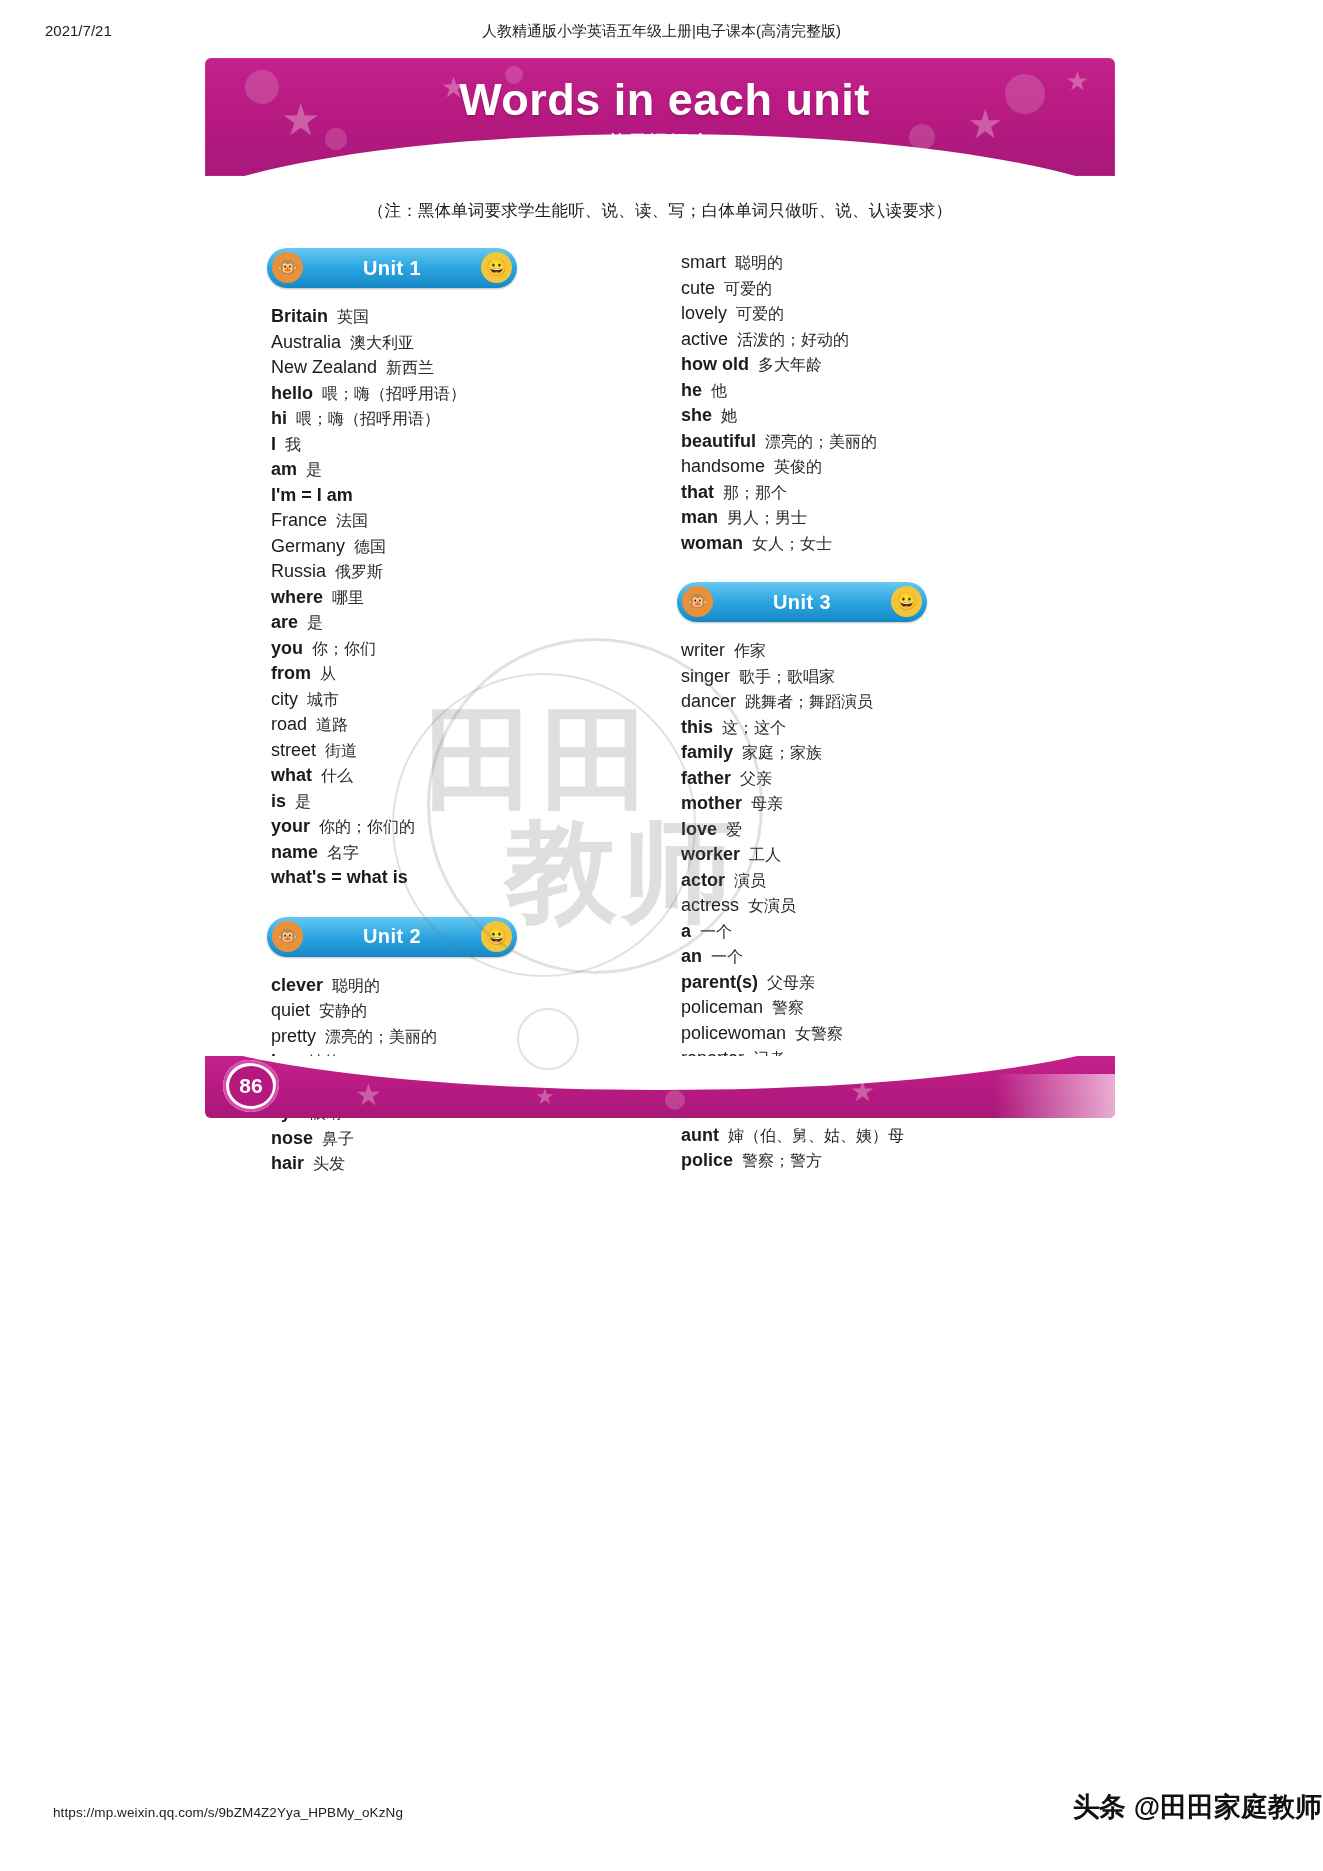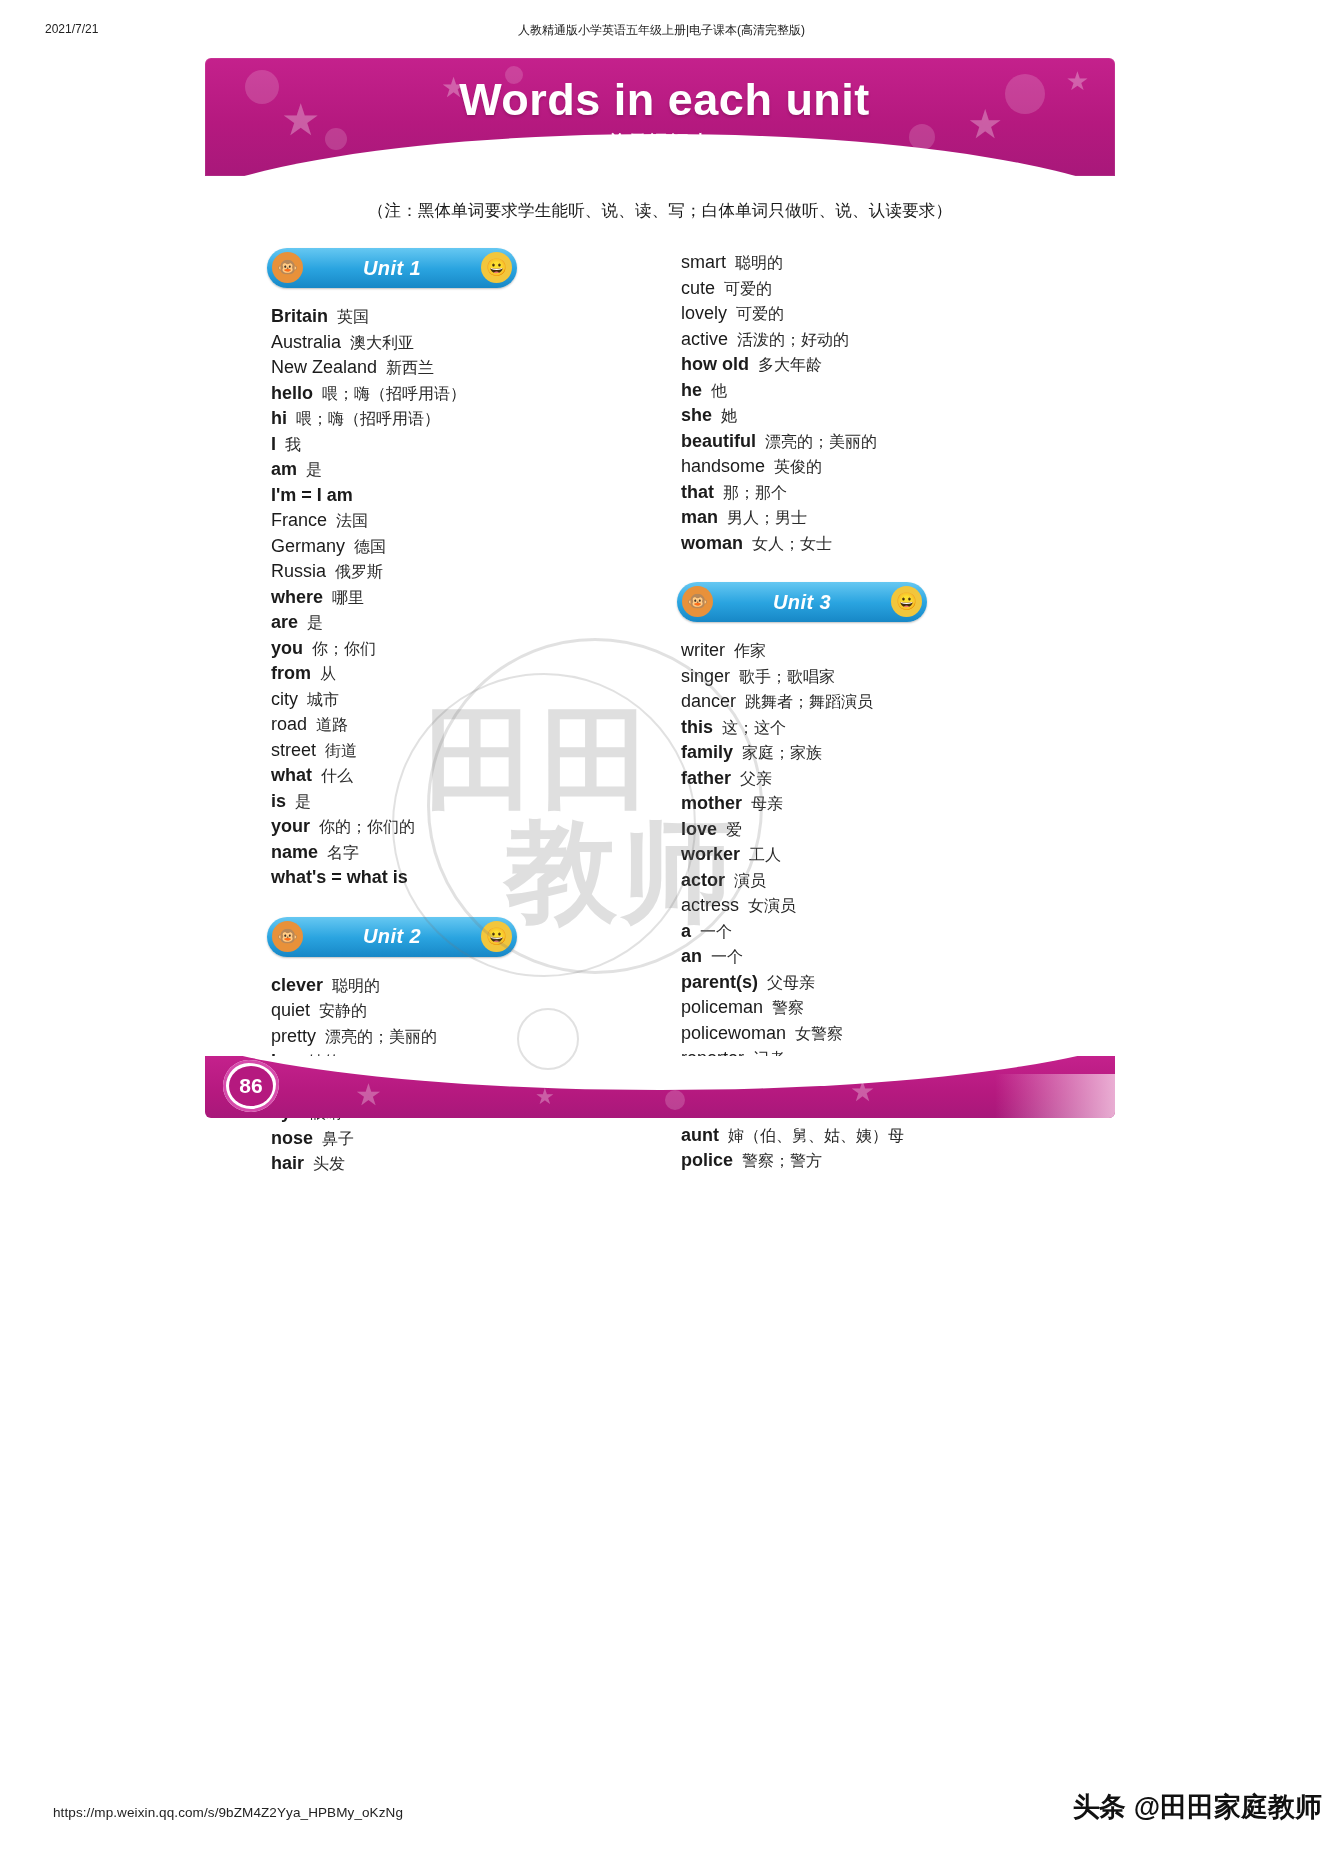--- a/index.html
+++ b/index.html
@@ -16,21 +16,21 @@
     overflow: hidden;
   }
 
   
   .print-header {
     position: absolute;
     top: 22px;
     left: 0;
     width: 100%;
     height: 24px;
-    font-size: 12px;
+    font-size: 15px;
     color: #222;
   }
   .print-header .date {
     position: absolute;
     left: 45px;
     top: 0;
   }
   .print-header .doc-title {
     position: absolute;
     left: 0;
@@ -169,21 +169,20 @@
     box-shadow: 0 1px 2px rgba(0,0,0,0.25);
     display: flex;
     align-items: center;
     justify-content: center;
   }
   .unit-pill .unit-label {
     font-size: 20px;
     font-weight: bold;
     color: #ffffff;
     letter-spacing: 0.4px;
-    font-style: italic;
   }
   .face {
     position: absolute;
     width: 31px;
     height: 31px;
     border-radius: 50%;
     top: 4px;
     font-size: 17px;
     line-height: 31px;
     text-align: center;

